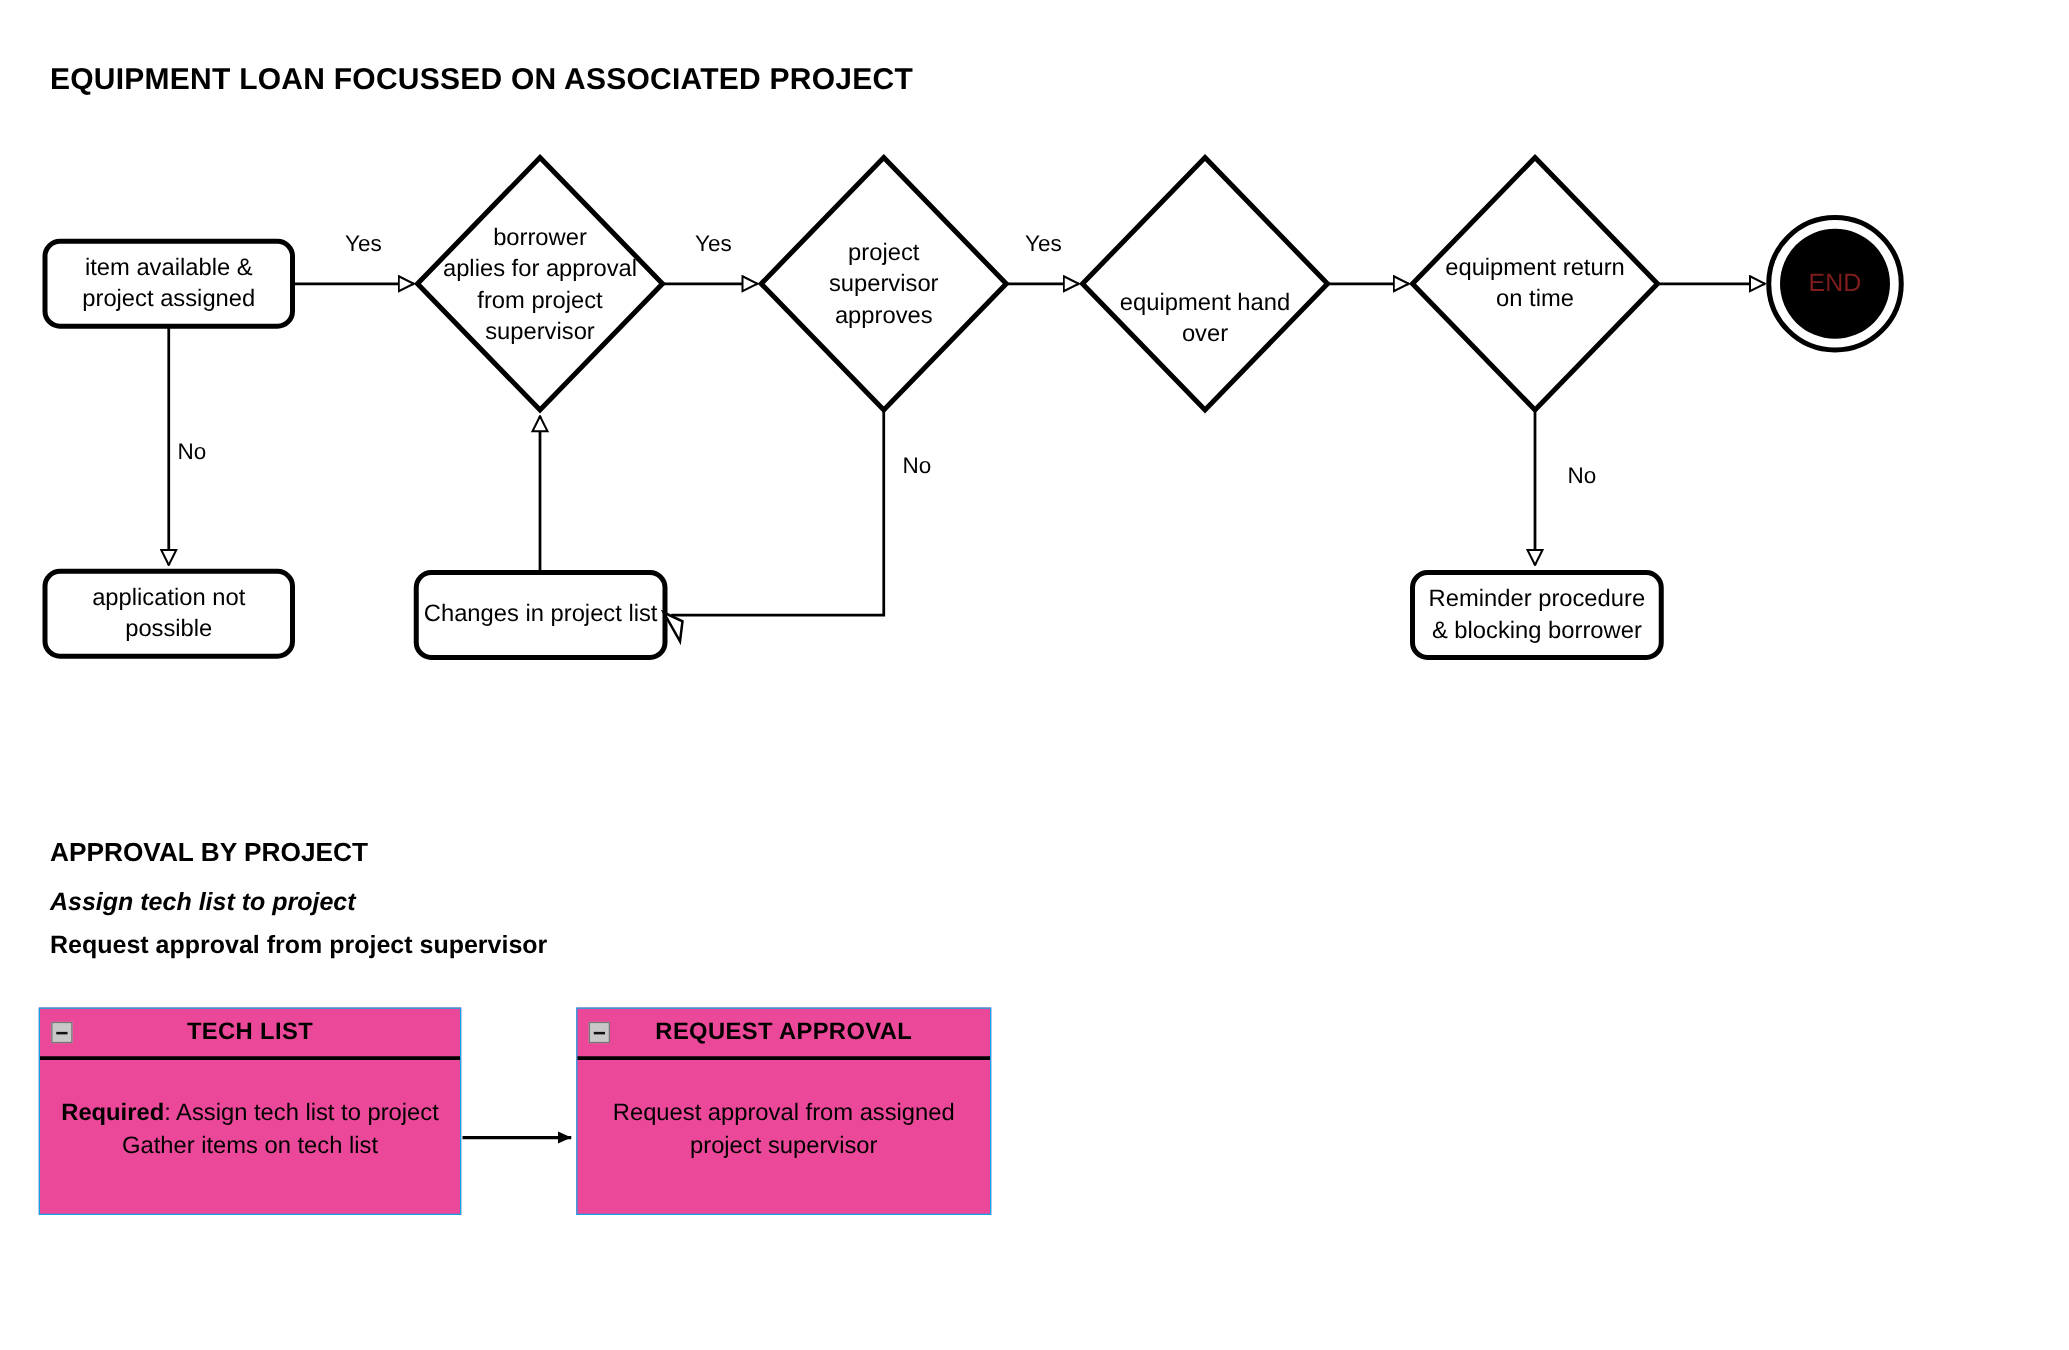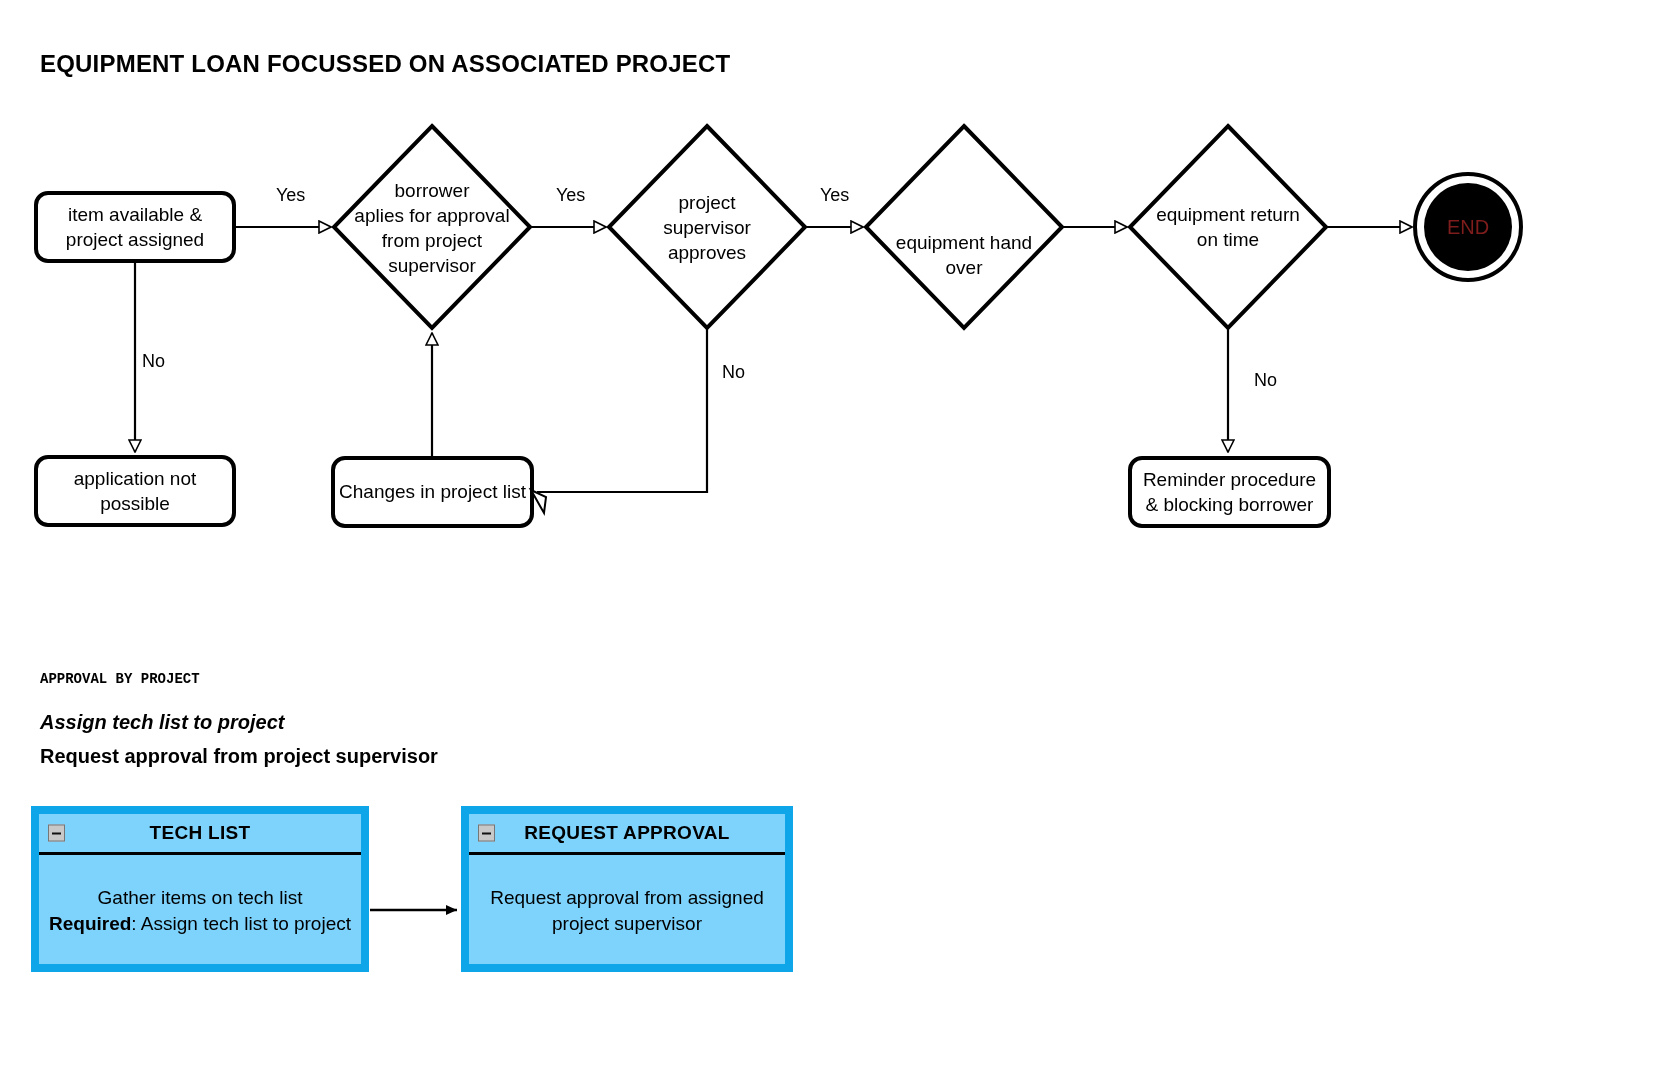--- a/index.html
+++ b/index.html
@@ -28,24 +28,23 @@
     top: 38px;
     font-size: 24px;
     font-weight: bold;
     letter-spacing: 0.2px;
     white-space: nowrap;
     margin-top: 12px;
   }
   .sec-title {
     position: absolute;
     left: 40px;
-    font-size: 14px;
-    font-weight: bold;
-    white-space: nowrap;
-    font-family: Liberation Mono, monospace;
+    font-size: 21px;
+    font-weight: bold;
+    white-space: nowrap;
   }
   .sec-line {
     position: absolute;
     left: 40px;
     font-size: 20px;
     font-weight: bold;
     white-space: nowrap;
   }
   
   .node-text {
@@ -59,22 +58,22 @@
   .edge-label {
     position: absolute;
     font-size: 18px;
     line-height: 20px;
     white-space: nowrap;
   }
   
   .card {
     position: absolute;
     box-sizing: border-box;
-    border: 8px solid #0ea5e9;
-    background: #7dd3fc;
+    border: 1px solid #0ea5e9;
+    background: #ec4899;
   }
   .card-header {
     position: relative;
     height: 38px;
     border-bottom: 3px solid #000;
     display: flex;
     align-items: center;
     justify-content: center;
   }
   .card-header-title {
@@ -227,24 +226,24 @@
 <div class="sec-line" style="top:745px;">Request approval from project supervisor</div>
 
 <div class="card" style="left:31px; top:806px; width:338px; height:166px;">
   <div class="card-header">
     <span class="collapse-icon">
         <i></i>
       </span>
     <span class="card-header-title">TECH LIST</span>
   </div>
   <div class="card-body">
-    <div>Gather items on tech list</div>
     <div>
       <span class="req">Required</span><span>: Assign tech list to project</span>
     </div>
+    <div>Gather items on tech list</div>
   </div>
 </div>
 
 <div class="card" style="left:461px; top:806px; width:332px; height:166px;">
   <div class="card-header">
     <span class="collapse-icon">
         <i></i>
       </span>
     <span class="card-header-title">REQUEST APPROVAL</span>
   </div>

